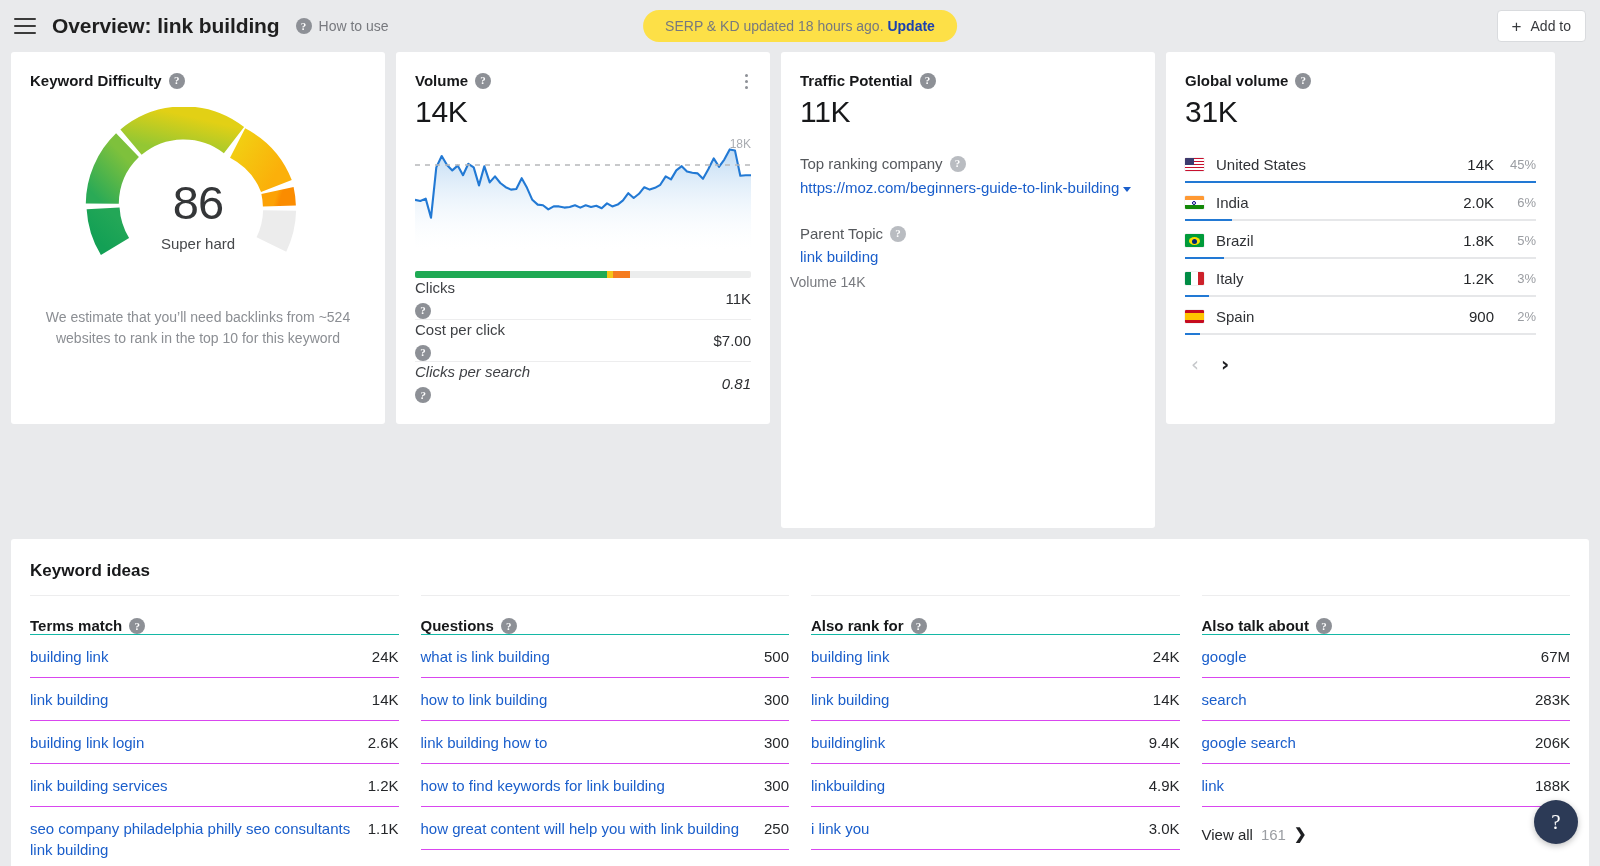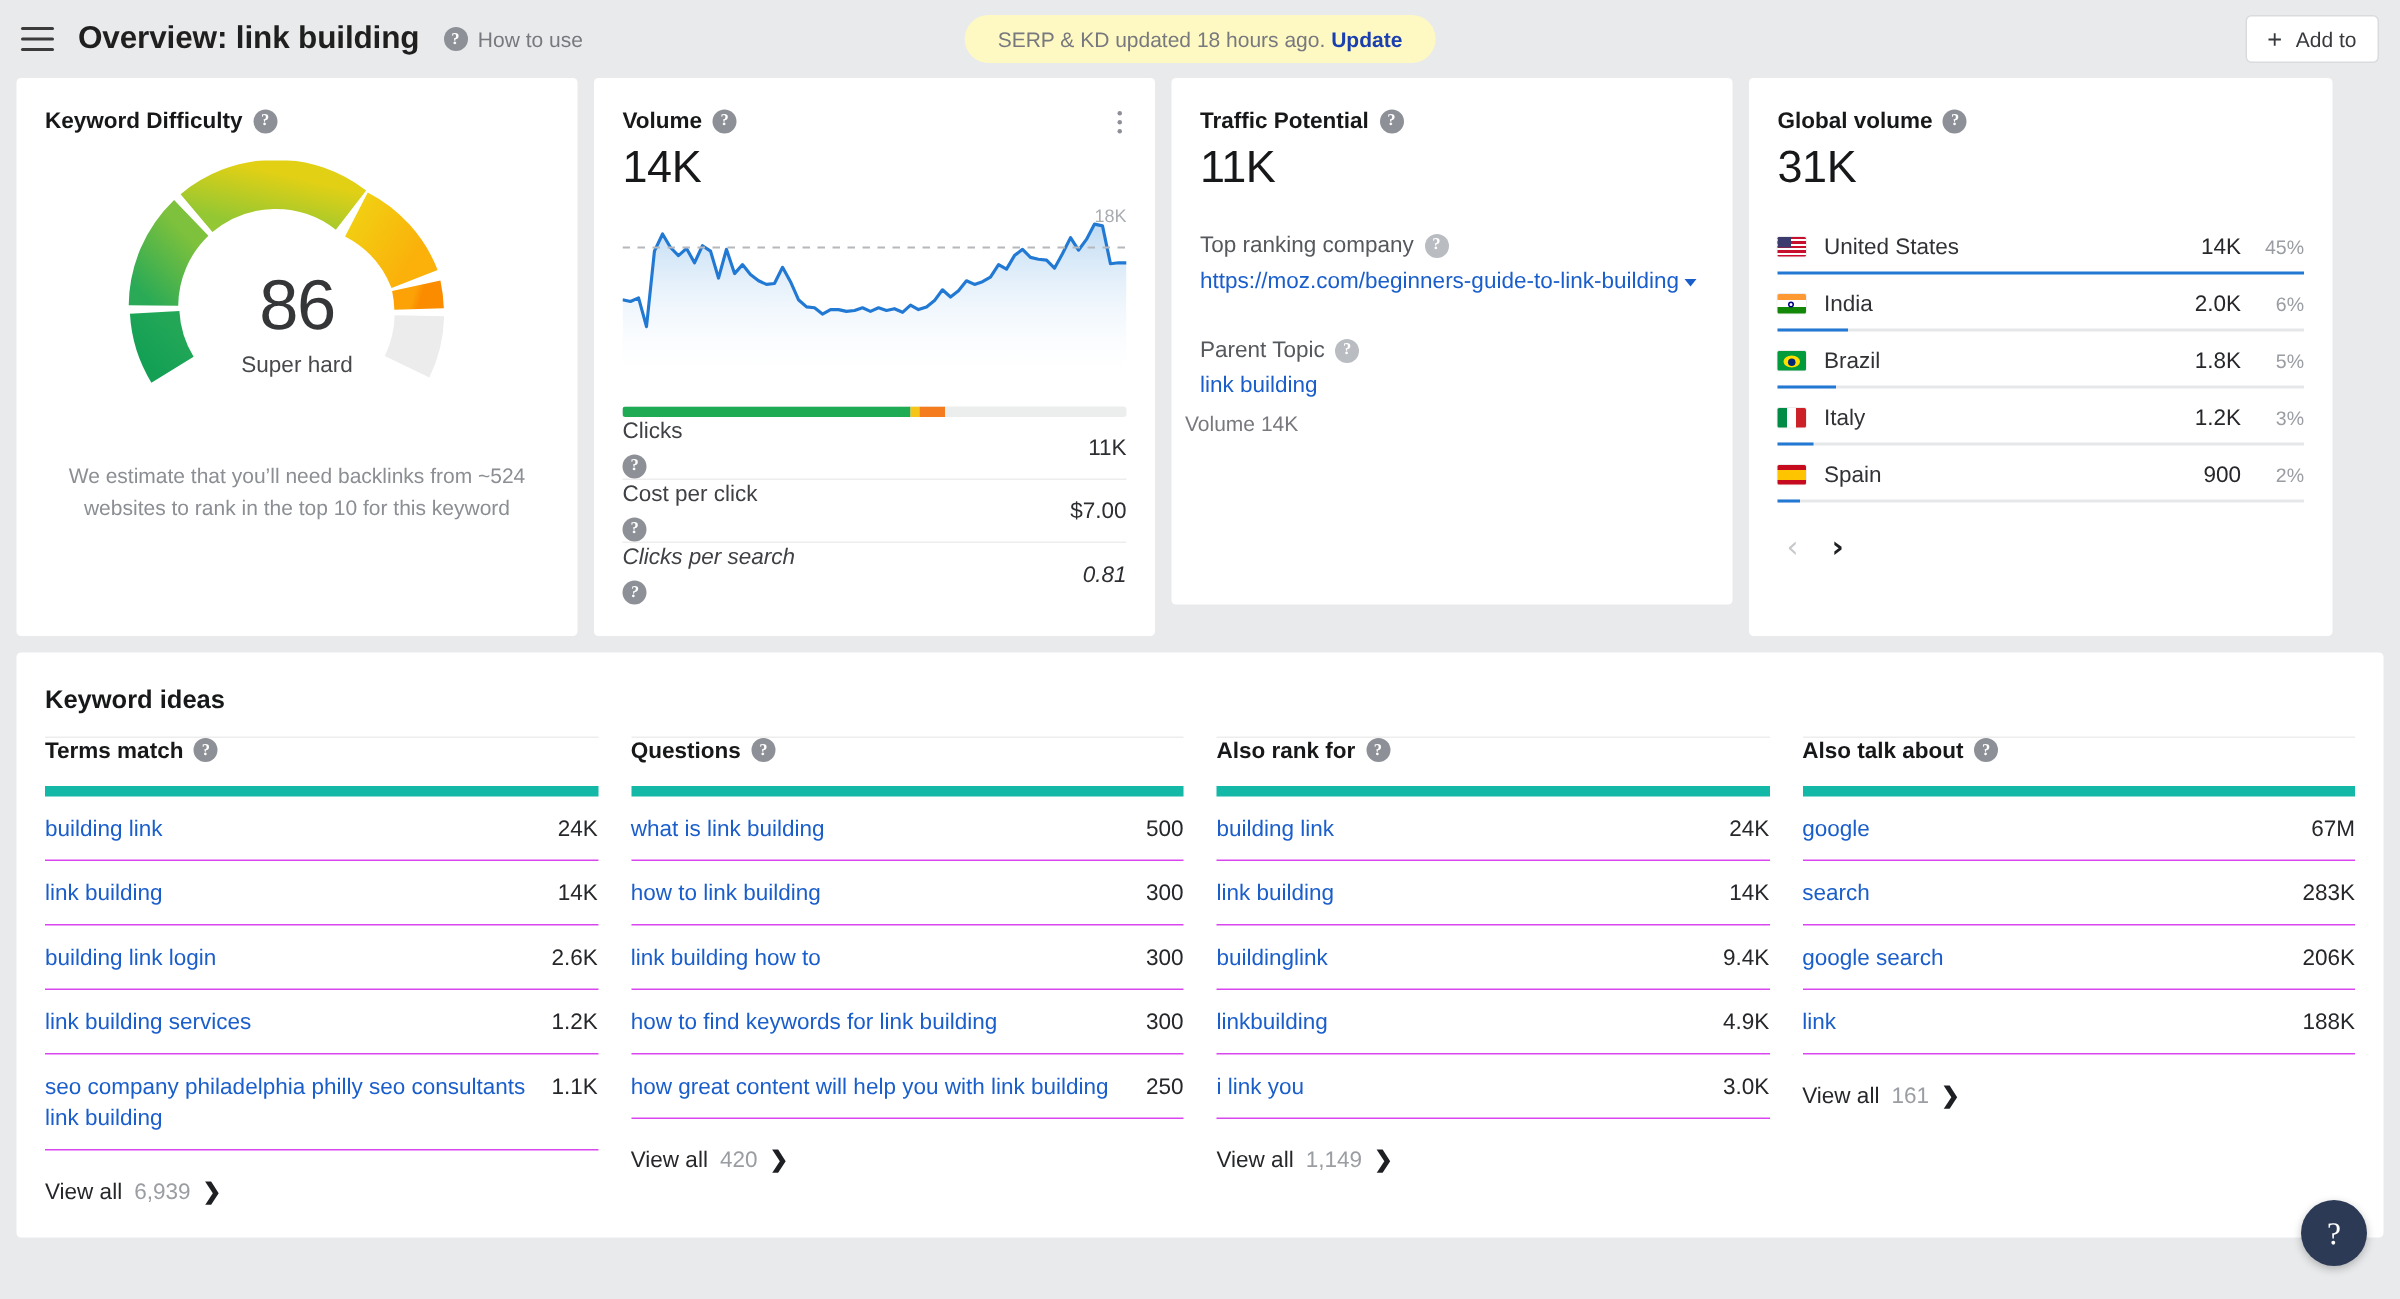--- a/index.html
+++ b/index.html
@@ -33,21 +33,21 @@
     font-family: "Liberation Serif", serif; line-height: 1;
     flex: 0 0 auto;
   }
   .help-q.lt { background: #b9bcc1; }
   .howto {
     display: flex; align-items: center; gap: 7px; margin-left: 16px;
     font-size: 14px; color: #77797e; cursor: pointer;
   }
   .serp-pill {
     position: absolute; left: 50%; transform: translateX(-50%);
-    background: #fef9c3; border-radius: 18px;
+    background: #fde047; border-radius: 18px;
     padding: 8px 22px; font-size: 14px; color: #77797e;
     white-space: nowrap; cursor: default;
   }
   .serp-pill b { color: #1a3fb0; font-weight: bold; cursor: pointer; }
   .addto {
     position: absolute; right: 14px;
     display: flex; align-items: center; gap: 9px;
     background: #fff; border: 1px solid #d9dbde; border-radius: 4px;
     height: 32px; padding: 0 14px;
     font-size: 14px; color: #37393d; cursor: pointer;
@@ -56,21 +56,21 @@
 
   
   .cards {
     display: flex; gap: 11px; padding: 0 11px;
   }
   .card {
     background: #fff; border-radius: 3px; position: relative;
   }
   .c1 { width: 374px; height: 372px; }
   .c2 { width: 374px; height: 372px; }
-  .c3 { width: 374px; height: 351px; }
+  .c3 { width: 374px; height: 476px; }
   .c4 { width: 389px; height: 372px; }
   .card-head {
     display: flex; align-items: center; gap: 7px;
     font-size: 15px; font-weight: bold; color: #17181a;
     padding: 20px 19px 0 19px;
   }
   .big-num {
     font-size: 30px; font-weight: 400; color: #17181a;
     padding: 6px 19px 0 19px; letter-spacing: -0.3px;
   }
@@ -173,23 +173,23 @@
     margin: 11px; background: #fff; border-radius: 3px;
     height: 390px; position: relative;
   }
   .ideas-title {
     font-size: 17px; font-weight: bold; color: #17181a;
     padding: 22px 19px 0 19px;
   }
   .ideas-cols { display: flex; padding: 0 8px; margin-top: 14px; }
   .icol { flex: 1; padding: 0 11px; }
   .icol-head {
-    display: flex; align-items: flex-start; gap: 7px;
+    display: flex; align-items: flex-end; gap: 7px;
     font-size: 15px; font-weight: bold; color: #17181a;
-    height: 40px; border-top: 1px solid #ededee; border-bottom: 7px solid #14b8a6;
+    height: 40px; border-top: 1px solid #ededee; border-bottom: 1px solid #14b8a6;
   }
   .irow {
     display: flex; align-items: flex-start; justify-content: space-between;
     gap: 14px; border-bottom: 1px solid #d946ef;
     min-height: 41px; padding: 11px 0 10px 0;
   }
   .irow .kw {
     font-size: 15px; line-height: 21px; color: #1a5ecb; cursor: pointer;
   }
   .irow .vol {

